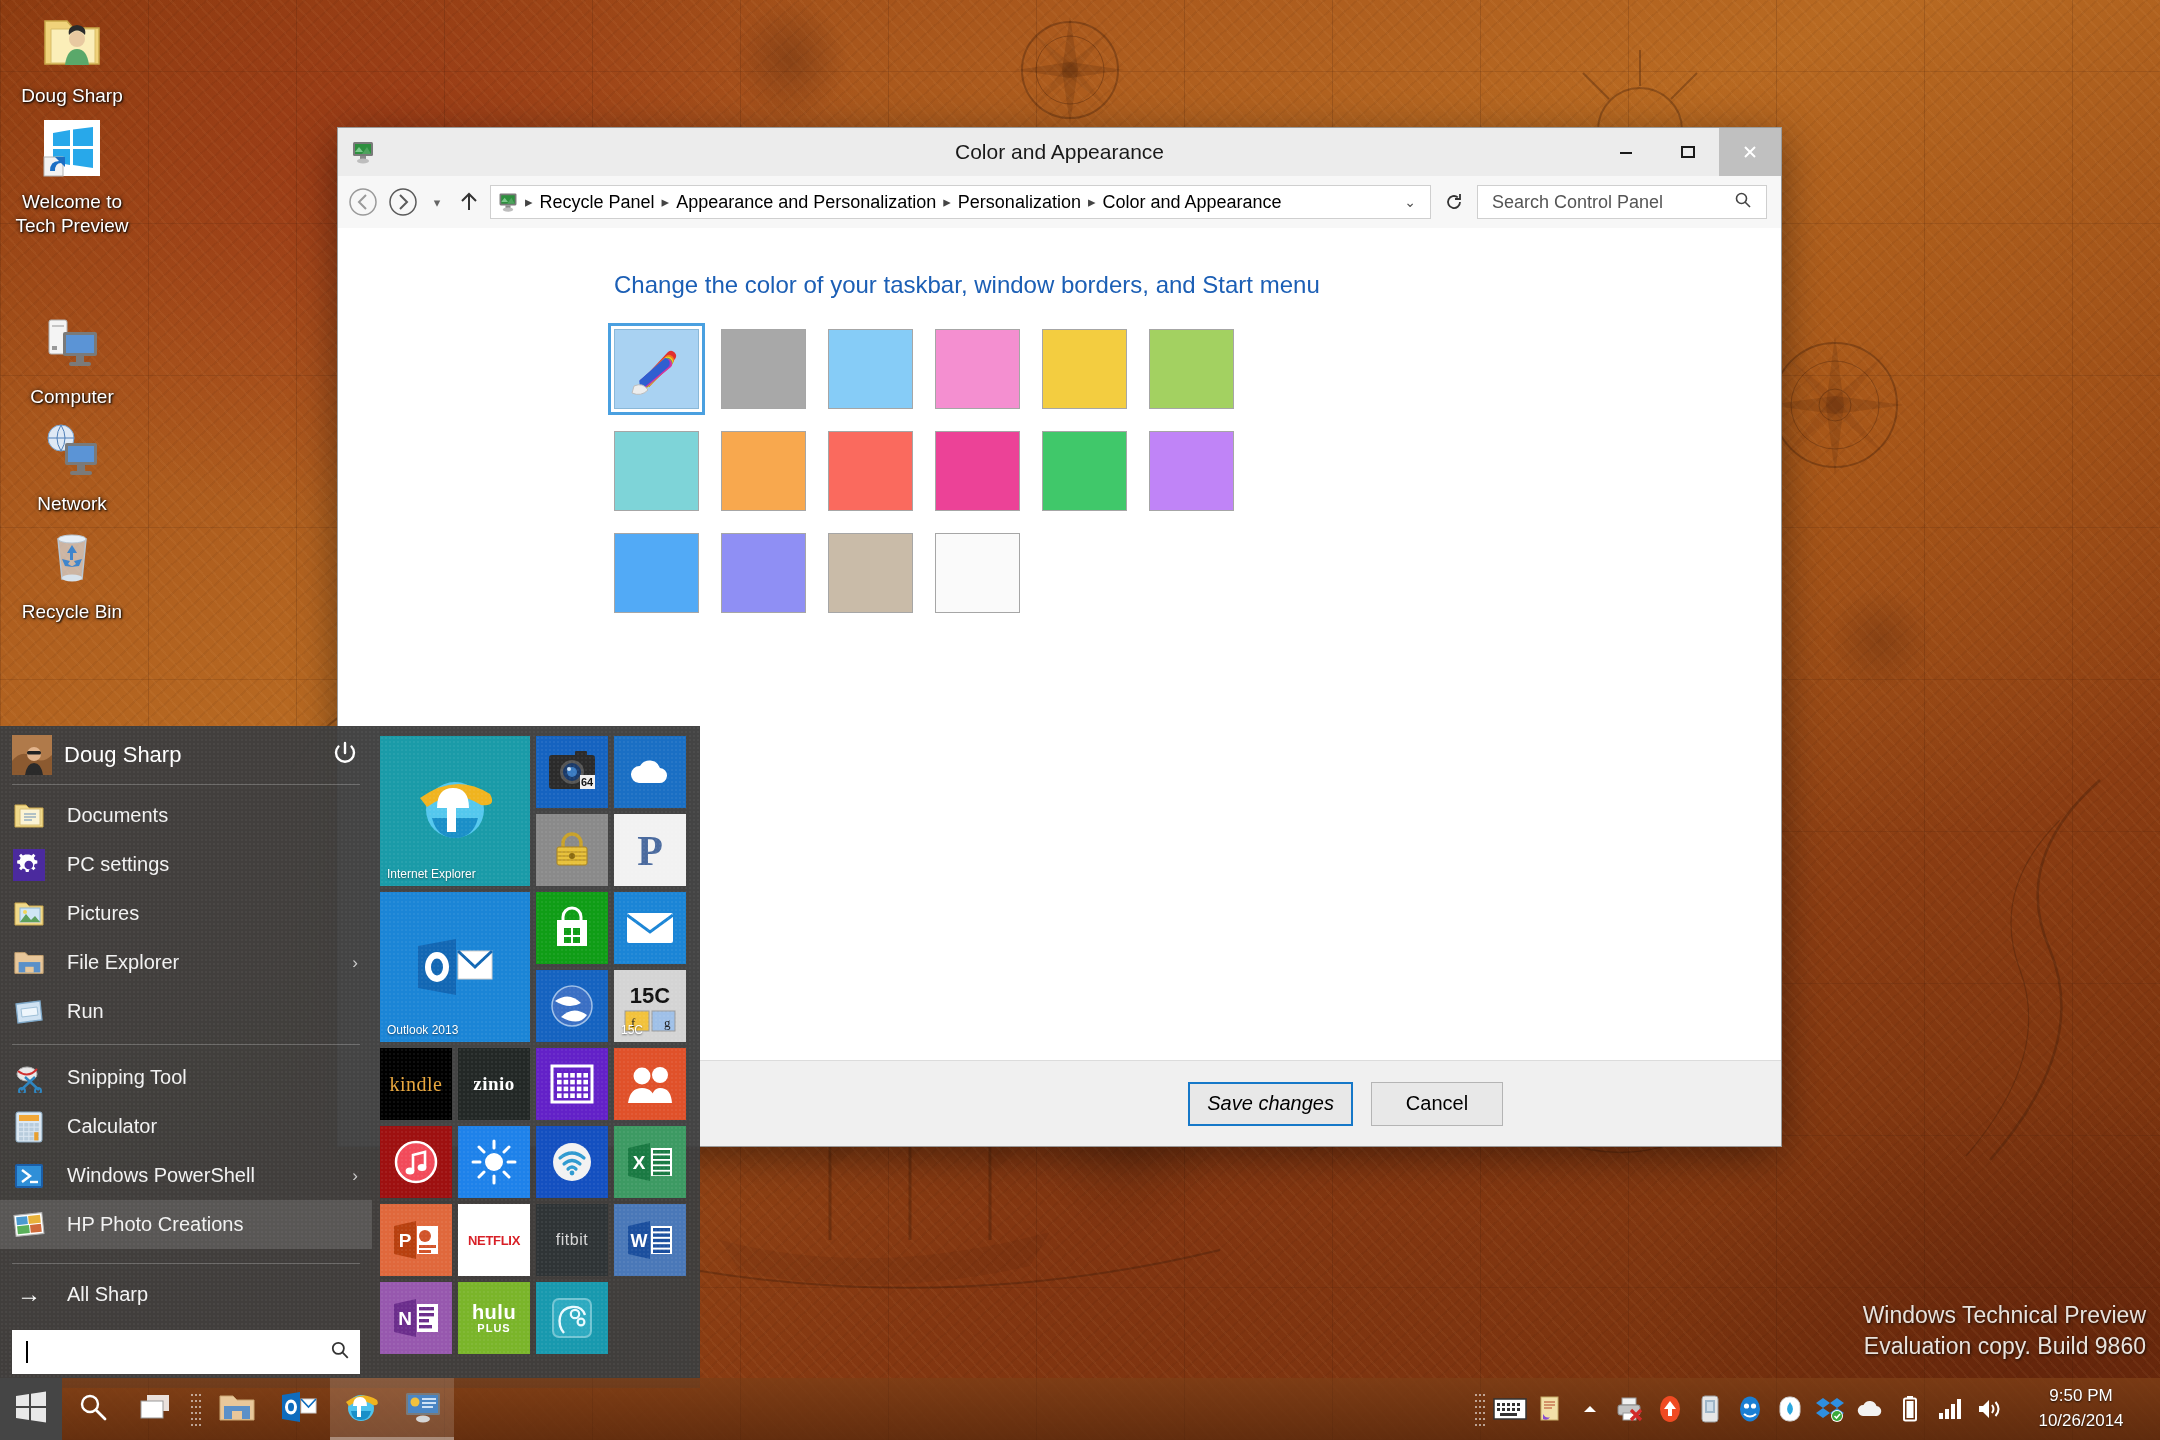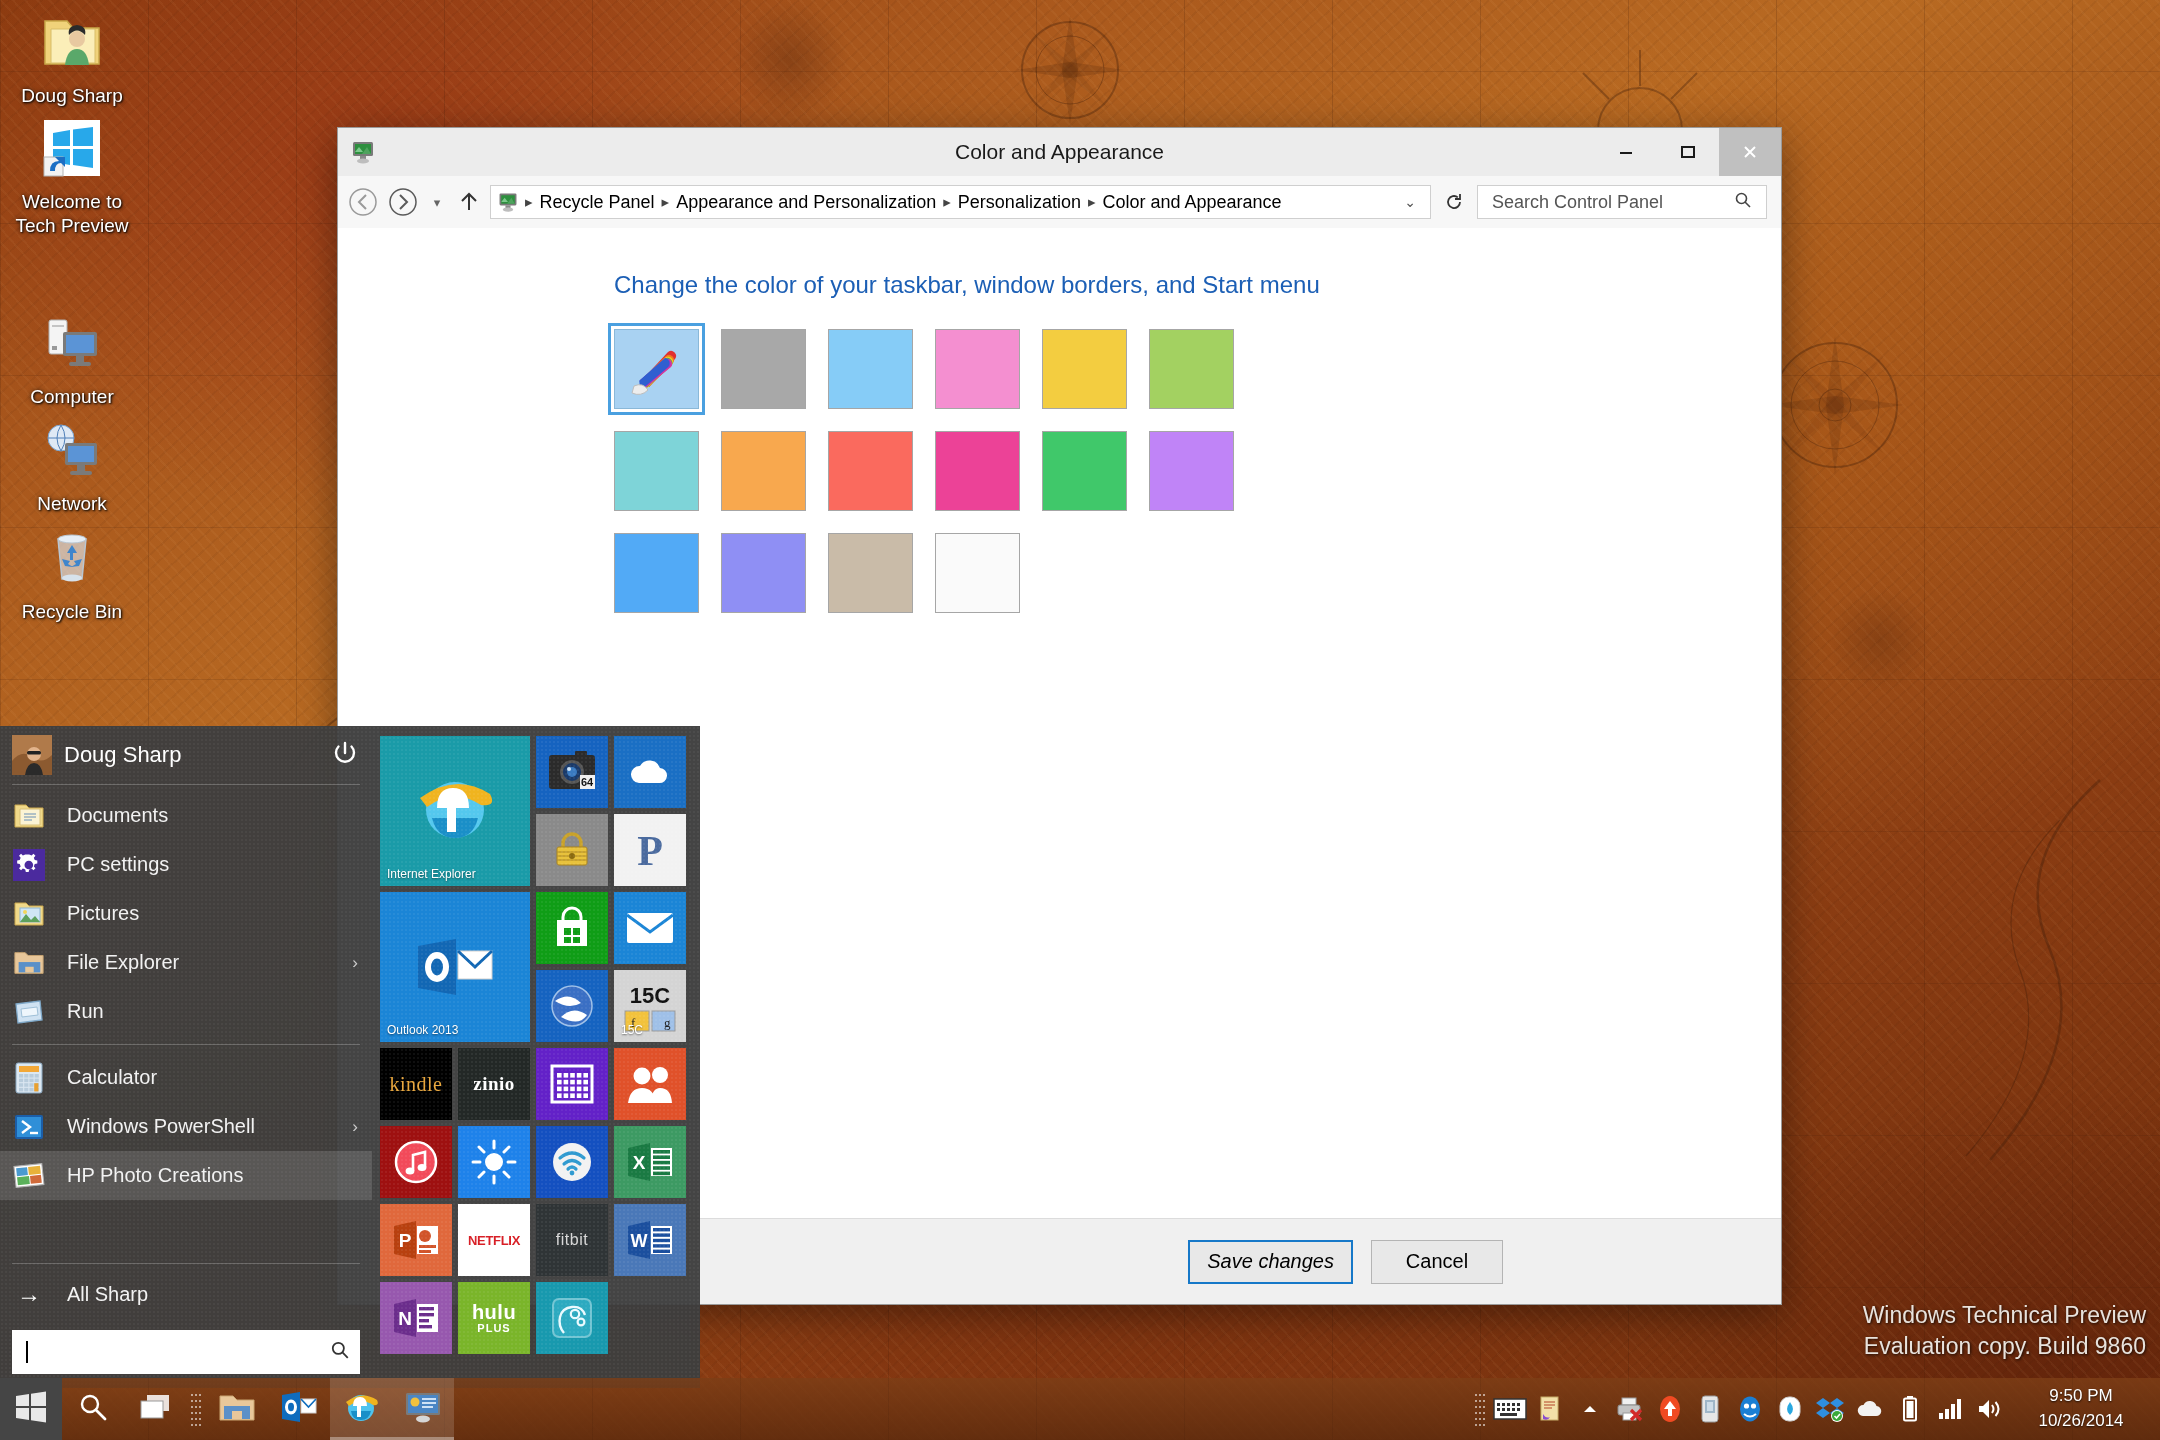--- a/index.html
+++ b/index.html
@@ -42,21 +42,21 @@
   .desk-icon {
     position: absolute; width: 132px; text-align: center;
     color: #fff; font-size: 19px; line-height: 1.28;
     text-shadow: 1px 1px 2px rgba(0,0,0,.95), 0 0 4px rgba(0,0,0,.8);
   }
   .desk-icon .glyph { height: 76px; display: flex; align-items: center; justify-content: center; margin-bottom: 4px; }
   .desk-icon .lbl { display: block; }
 
   
   #win {
-    position: absolute; left: 338px; top: 128px; width: 1443px; height: 1176px;
+    position: absolute; left: 338px; top: 128px; width: 1443px; height: 1018px;
     background: #fff; box-shadow: 0 0 0 1px #9a9a9a, 0 10px 40px rgba(0,0,0,.45);
     display: flex; flex-direction: column;
   }
   .titlebar {
     height: 48px; background: #ececec; display: flex; align-items: center;
     position: relative; flex: 0 0 48px;
   }
   .titlebar .tb-icon { margin-left: 12px; width: 26px; height: 26px; }
   .titlebar .tb-title {
     position: absolute; left: 0; right: 0; text-align: center;
@@ -571,20 +571,32 @@
             <svg width="32" height="28" viewBox="0 0 32 28">
               <path d="M3 6 L27 3 L29 22 L5 25 Z" fill="#cfe2f2" stroke="#7fa8c8" stroke-width="1.3"></path>
               <path d="M8 11 L24 9 L25 17 L9 19 Z" fill="#eef6fc" stroke="#9fc0d8"></path>
             </svg>
           </span>
           <span class="txt">Run</span>
         </div>
         <div class="sm-rule" style="margin: 8px 12px;"></div>
         <div class="sm-item">
           <span class="ic">
+            <svg width="32" height="30" viewBox="0 0 32 30">
+              <ellipse cx="14" cy="11" rx="10" ry="7" fill="#e8e8e8" stroke="#b0b0b0"></ellipse>
+              <path d="M5 8 q10 8 19 -2" stroke="#d03030" stroke-width="2" fill="none"></path>
+              <path d="M12 14 L26 27 M22 14 L8 27" stroke="#2f86c0" stroke-width="2.4" fill="none"></path>
+              <circle cx="25" cy="28" r="3" fill="none" stroke="#2f86c0" stroke-width="2"></circle>
+              <circle cx="9" cy="28" r="3" fill="none" stroke="#2f86c0" stroke-width="2"></circle>
+            </svg>
+          </span>
+          <span class="txt">Snipping Tool</span>
+        </div>
+        <div class="sm-item">
+          <span class="ic">
             <svg width="30" height="32" viewBox="0 0 30 32">
               <rect x="2" y="1" width="26" height="30" rx="2" fill="#dce8f2" stroke="#8aa8c0"></rect>
               <rect x="5" y="4" width="20" height="6" fill="#f2a838"></rect>
               <g fill="#b8ccdc">
                 <rect x="5" y="12" width="4.2" height="3.6"></rect>
                 <rect x="10.2" y="12" width="4.2" height="3.6"></rect>
                 <rect x="15.4" y="12" width="4.2" height="3.6"></rect>
                 <rect x="20.6" y="12" width="4.2" height="3.6"></rect>
                 <rect x="5" y="16.6" width="4.2" height="3.6"></rect>
                 <rect x="10.2" y="16.6" width="4.2" height="3.6"></rect>

